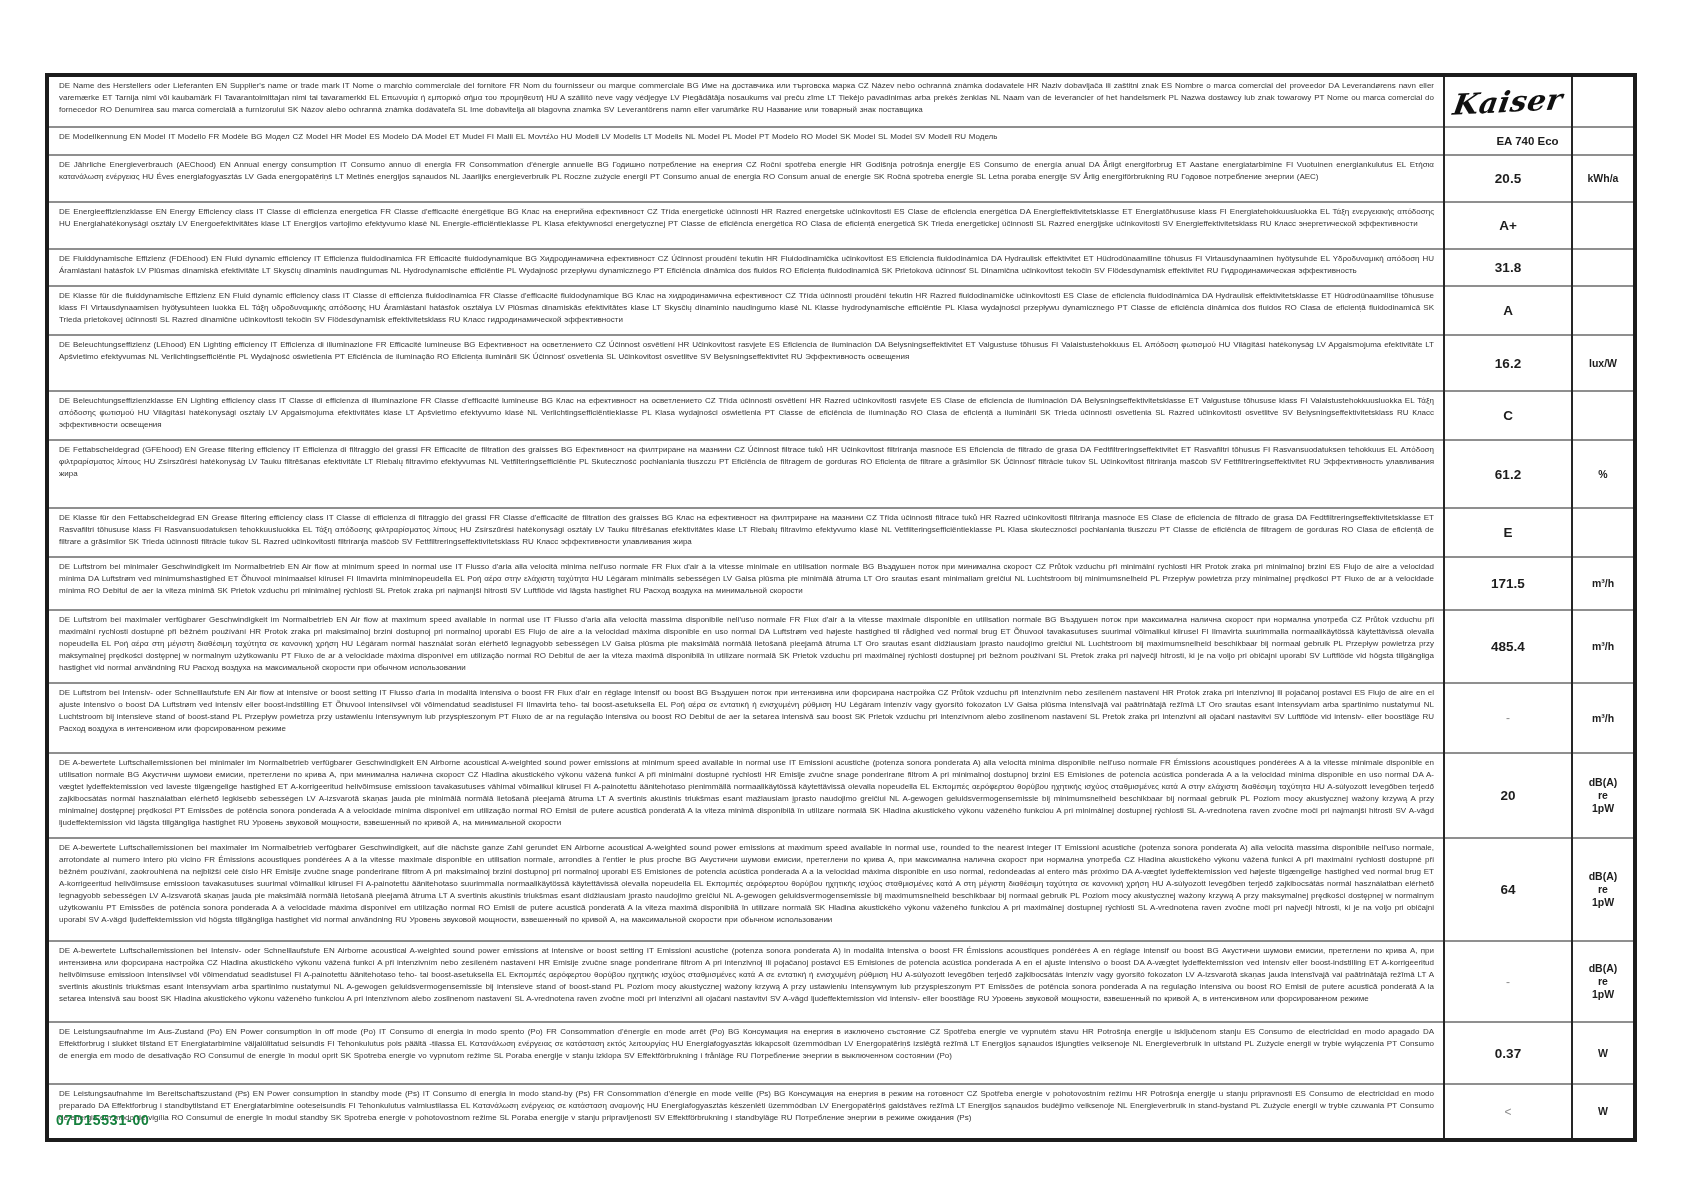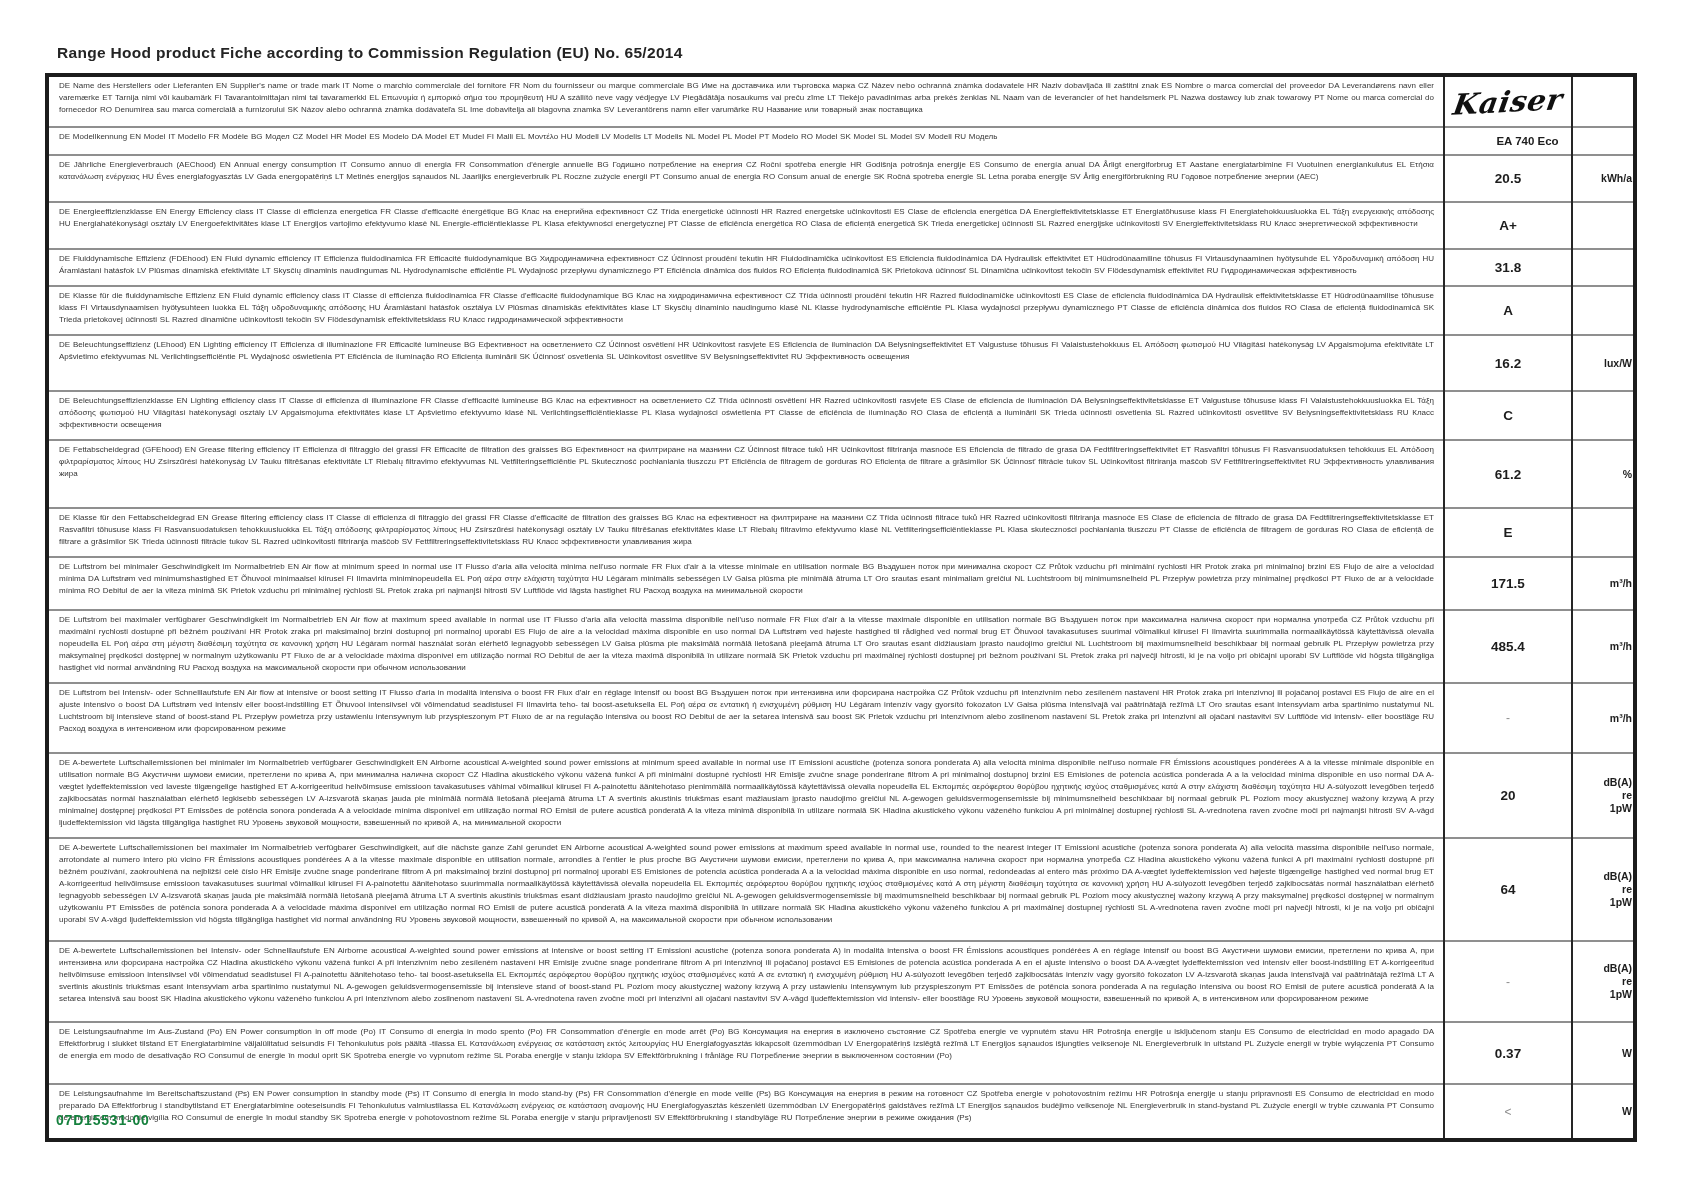--- a/index.html
+++ b/index.html
@@ -3,32 +3,31 @@
 <meta charset="utf-8">
 <style>
   html,body{margin:0;padding:0;background:#ffffff;}
   body{width:1699px;height:1200px;position:relative;font-family:"Liberation Sans",sans-serif;overflow:hidden;}
   #page{position:absolute;inset:0;background:#fff;filter:blur(0.28px);}
   .doc-title{position:absolute;left:57px;top:44px;font-size:15.5px;font-weight:700;color:#242424;letter-spacing:0.3px;white-space:nowrap;}
   table.fiche{position:absolute;left:45px;top:73px;width:1588px;border-collapse:collapse;table-layout:fixed;background:#fff;border:4px solid #1c1c1c;}
   td{overflow:hidden;}
   td.desc{vertical-align:top;padding:3px 9px 8px 10px;font-size:8px;line-height:12px;color:#363636;text-align:justify;word-spacing:0.5px;}
   td.val{text-align:center;vertical-align:middle;font-size:13.5px;font-weight:700;color:#1d1d1d;border-left:2.5px solid #262626;}
-  td.unit{text-align:right;vertical-align:middle;font-size:10.5px;font-weight:700;color:#1d1d1d;line-height:13px;padding:0 1px;border-left:2.5px solid #262626;}
+  td.unit{text-align:center;vertical-align:middle;font-size:10.5px;font-weight:700;color:#1d1d1d;line-height:13px;padding:0 1px;border-left:2.5px solid #262626;}
   tr + tr > td{border-top:2px solid #8f8f8f;}
   .kaiser-logo{display:inline-block;font-family:"DejaVu Serif",serif;font-style:italic;font-weight:700;font-size:29px;color:#101010;transform:skewX(-12deg) rotate(-3deg);letter-spacing:0.5px;}
   td.model-val{font-size:11.5px;font-weight:600;padding-left:40px;}
   td.faint{color:#8d8d8d;font-weight:400;font-size:12px;}
   .doc-number{position:absolute;left:56px;top:1112px;font-size:14px;font-weight:600;color:#15803d;letter-spacing:0.8px;}
 </style>
 </head>
 <body>
 
 <div id="page">
-  <div class="doc-title">Range Hood product Fiche according to Commission Regulation (EU) No. 65/2014</div>
 
   <table class="fiche">
     <colgroup>
       <col style="width:1397px">
       <col style="width:128px">
       <col style="width:63px">
     </colgroup>
     <tbody id="fiche-rows">
         <tr style="height: 52px;">
           <td class="desc">DE Name des Herstellers oder Lieferanten EN Supplier's name or trade mark IT Nome o marchio commerciale del fornitore FR Nom du fournisseur ou marque commerciale BG Име на доставчика или търговска марка CZ Název nebo ochranná známka dodavatele HR Naziv dobavljača ili zaštitni znak ES Nombre o marca comercial del proveedor DA Leverandørens navn eller varemærke ET Tarnija nimi või kaubamärk FI Tavarantoimittajan nimi tai tavaramerkki EL Επωνυμία ή εμπορικό σήμα του προμηθευτή HU A szállító neve vagy védjegye LV Piegādātāja nosaukums vai preču zīme LT Tiekėjo pavadinimas arba prekės ženklas NL Naam van de leverancier of het handelsmerk PL Nazwa dostawcy lub znak towarowy PT Nome ou marca comercial do fornecedor RO Denumirea sau marca comercială a furnizorului SK Názov alebo ochranná známka dodávateľa SL Ime dobavitelja ali blagovna znamka SV Leverantörens namn eller varumärke RU Название или товарный знак поставщика</td>

